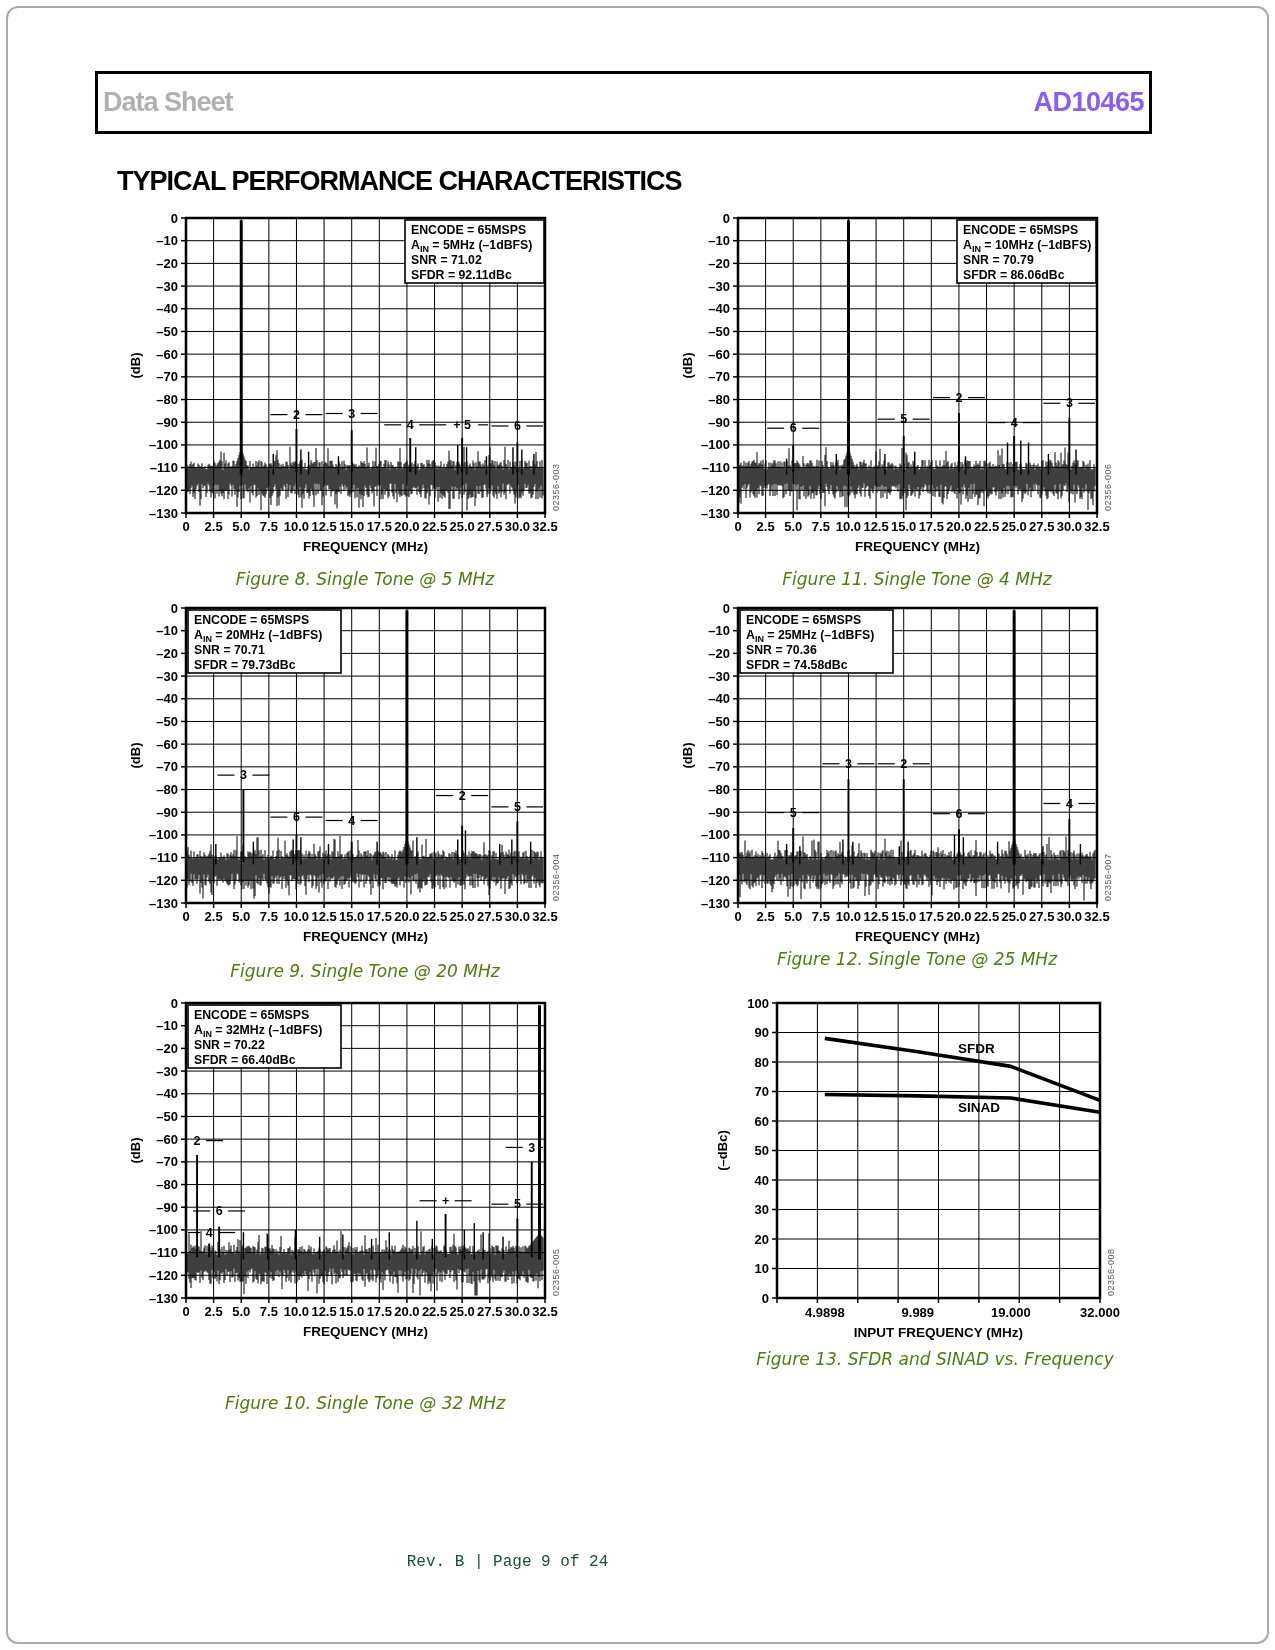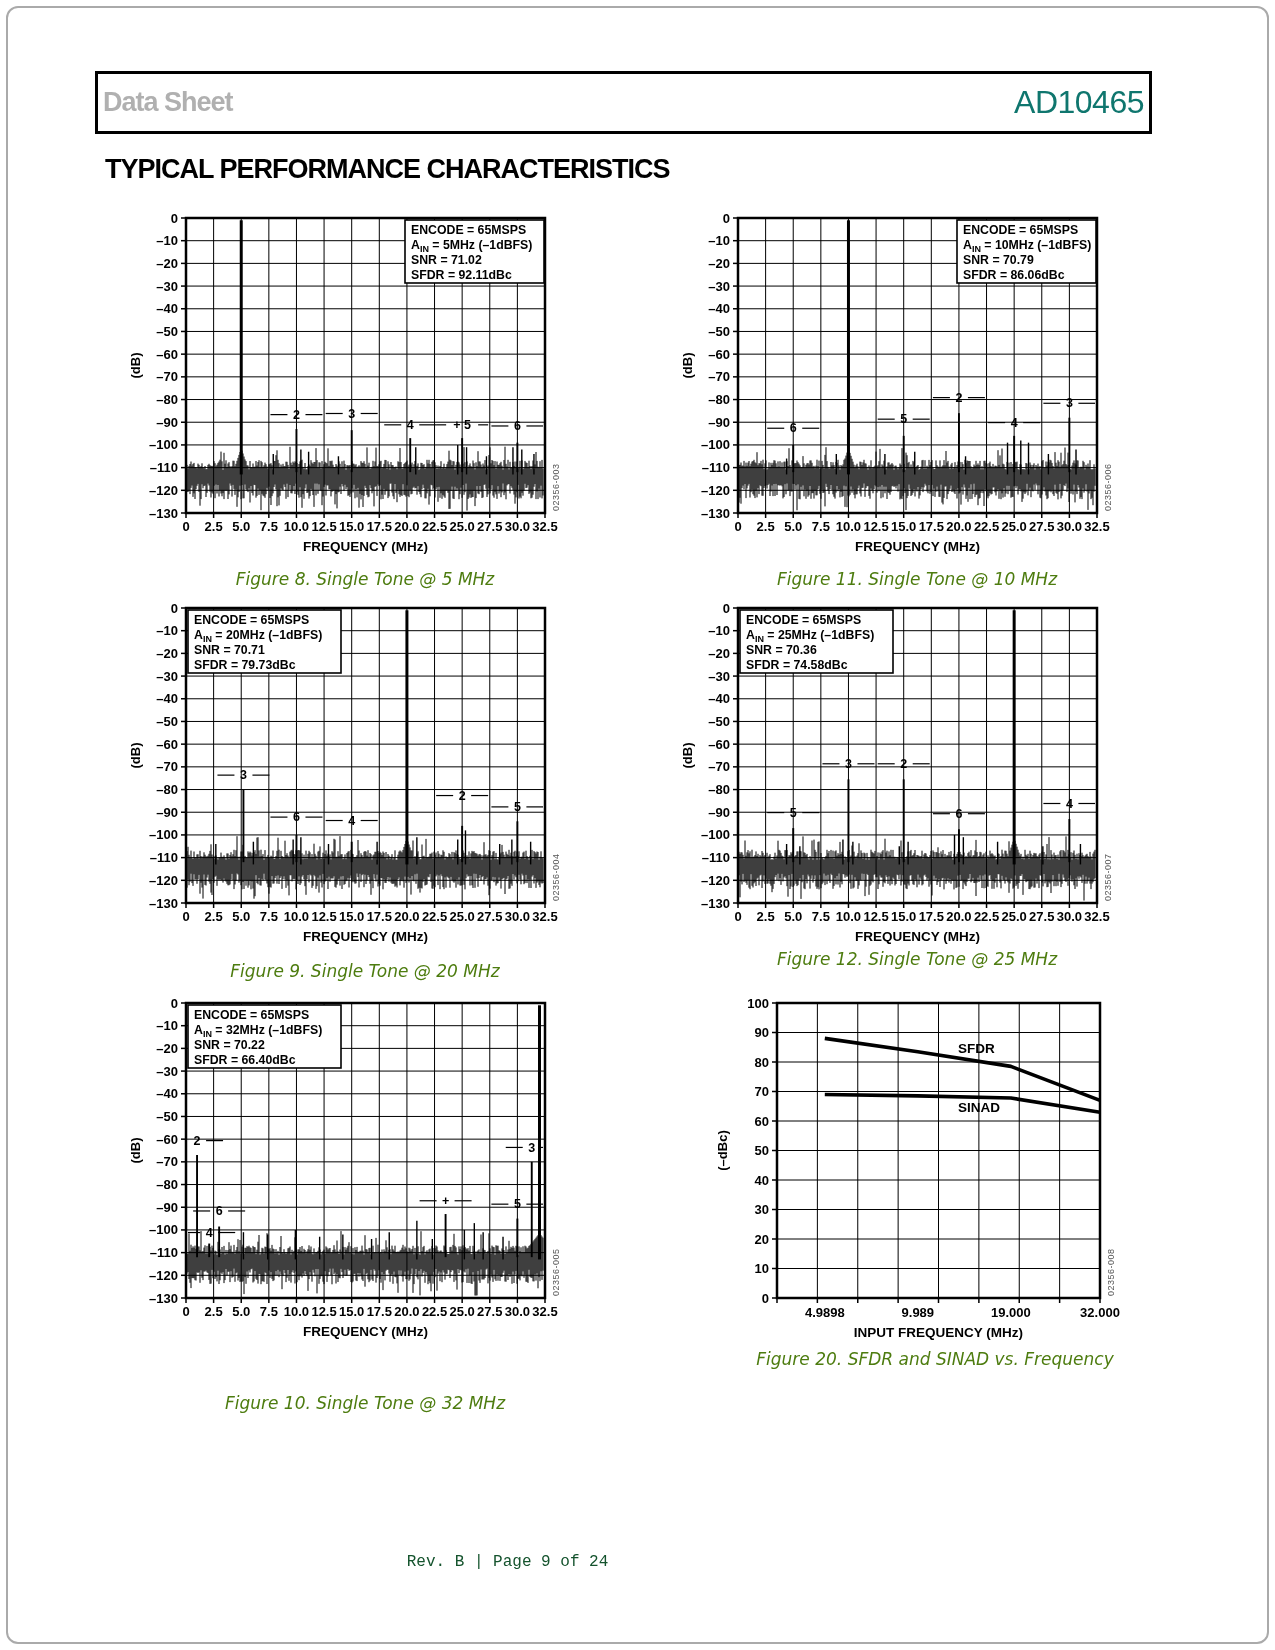--- a/index.html
+++ b/index.html
@@ -1,21 +1,21 @@
 <!DOCTYPE html>
 <html><head>
 <meta charset="utf-8">
 <style>
   html,body{margin:0;padding:0;background:#ffffff;}
   body{width:1275px;height:1650px;position:relative;font-family:"Liberation Sans",sans-serif;color:#000;}
   .page-border{position:absolute;left:6px;top:6px;width:1259px;height:1634px;border:2px solid #aaaaaa;border-radius:12px;pointer-events:none;}
   .header-box{position:absolute;left:95px;top:71px;width:1057px;height:63px;border:3px solid #000;box-sizing:border-box;display:flex;align-items:center;justify-content:space-between;padding:0 5px;background:#fff;}
   .doc-type{color:#b0b0b0;font-size:27px;font-weight:bold;letter-spacing:-1px;}
-  .part-number{color:#0f766e;font-size:32px;font-weight:normal;letter-spacing:-0.5px;}
-  .section-title{position:absolute;left:105px;top:154px;margin:0;font-size:27px;font-weight:bold;letter-spacing:-1px;}
+  .part-number{color:#8b5cf6;font-size:27px;font-weight:bold;letter-spacing:-0.5px;}
+  .section-title{position:absolute;left:105px;top:154px;margin:12px;font-size:27px;font-weight:bold;letter-spacing:-1px;}
   .chart{position:absolute;width:470px;height:352px;}
   .chart svg{display:block;}
   .chart svg text{font-family:"Liberation Sans",sans-serif;}
   .caption{position:absolute;width:470px;text-align:center;font-family:"DejaVu Sans",sans-serif;font-style:italic;font-size:17px;color:#4d7c0f;}
   .footer{position:absolute;top:1553px;left:0;width:1015px;text-align:center;font-family:Liberation Mono, monospace;font-size:16px;color:#14532d;}
 </style>
 </head>
 <body>
 
 <div class="page-border"></div>
@@ -809,19 +809,19 @@
         <text x="338.852" y="326" font-size="13" text-anchor="middle" font-weight="bold" fill="#000">19.000</text>
         <text x="428" y="326" font-size="13" text-anchor="middle" font-weight="bold" fill="#000">32.000</text>
       </g>
       <text x="266.5" y="346" font-size="13.5" text-anchor="middle" font-weight="bold" fill="#000">INPUT FREQUENCY (MHz)</text>
       <text x="0" y="0" font-size="13" text-anchor="middle" font-weight="bold" fill="#000" transform="translate(55,159.5) rotate(-90)">(–dBc)</text>
       <text font-size="9" fill="#555" text-anchor="start" transform="translate(442,305) rotate(-90)" letter-spacing="0.5">02356-008</text>
     </svg>
   </div>
 
 <div class="caption" style="left:130px;top:569px;">Figure 8. Single Tone @ 5 MHz</div>
-<div class="caption" style="left:682px;top:569px;">Figure 11. Single Tone @ 10 MHz</div>
+<div class="caption" style="left:682px;top:569px;">Figure 11. Single Tone @ 4 MHz</div>
 <div class="caption" style="left:130px;top:961px;">Figure 9. Single Tone @ 20 MHz</div>
 <div class="caption" style="left:682px;top:949px;">Figure 12. Single Tone @ 25 MHz</div>
 <div class="caption" style="left:130px;top:1349px;margin-top:44px;">Figure 10. Single Tone @ 32 MHz</div>
-<div class="caption" style="left:700px;top:1349px;">Figure 20. SFDR and SINAD vs. Frequency</div>
+<div class="caption" style="left:700px;top:1349px;">Figure 13. SFDR and SINAD vs. Frequency</div>
 
 <footer class="footer">Rev. B | Page 9 of 24</footer>
 
 </body></html>

